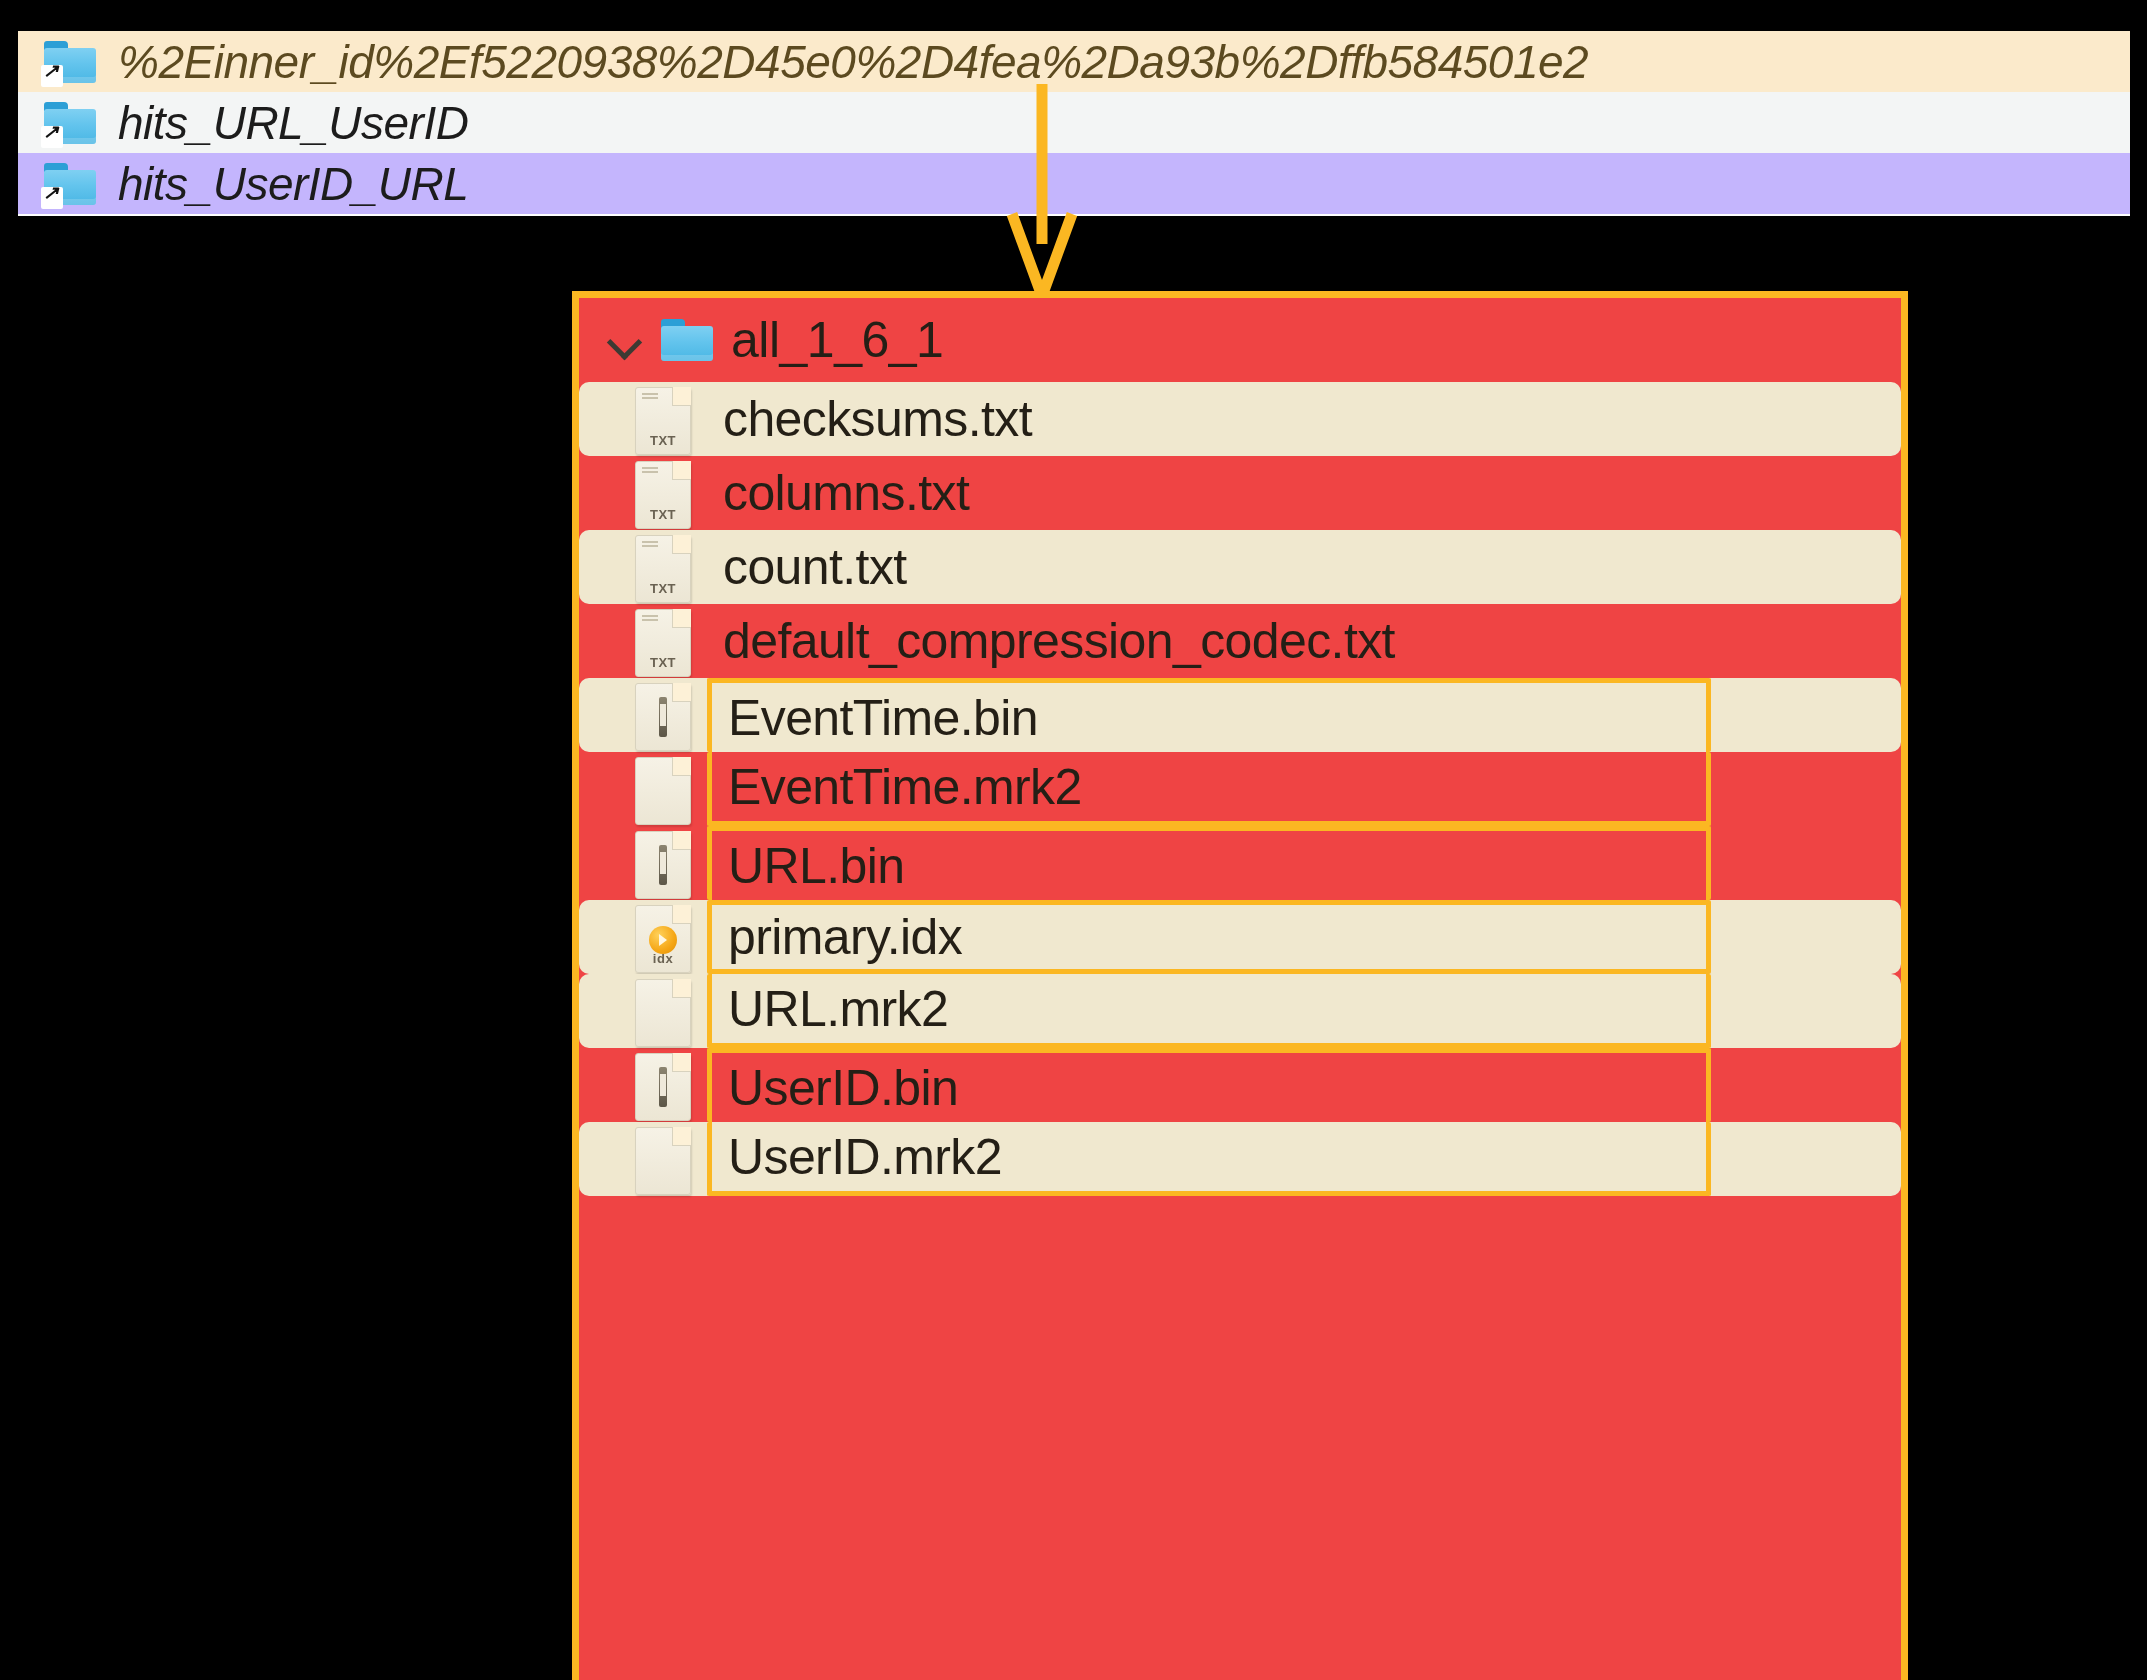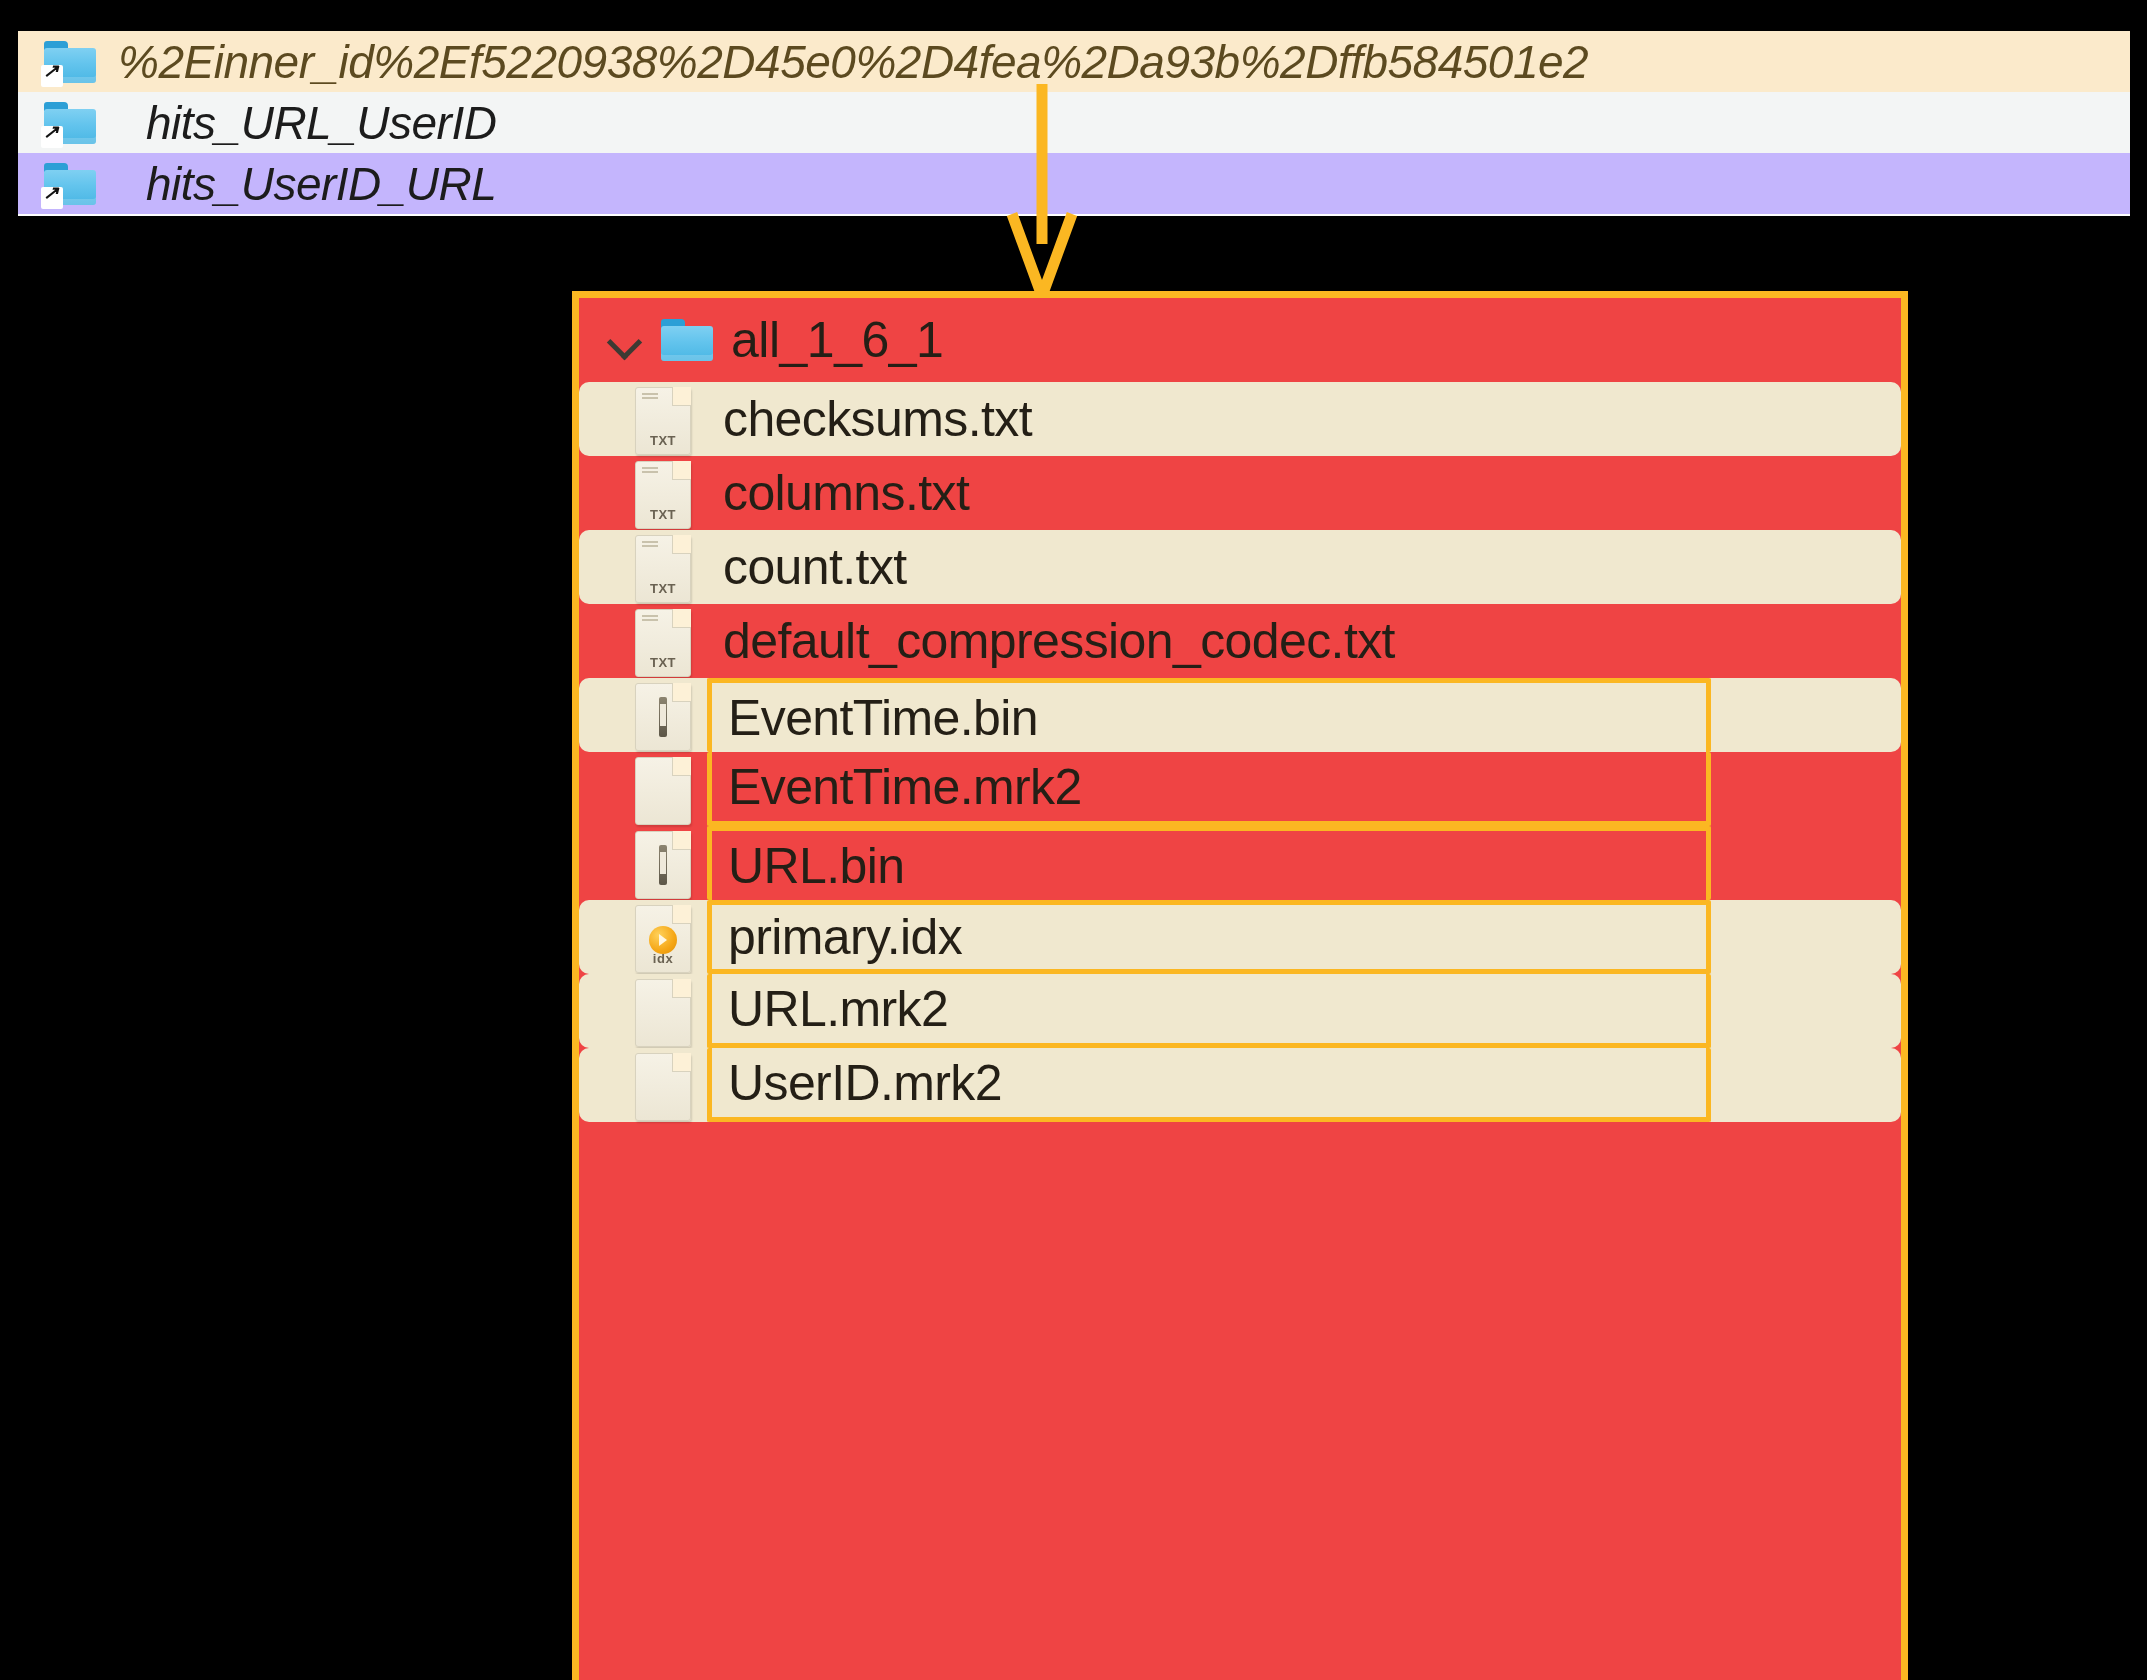--- a/index.html
+++ b/index.html
@@ -30,21 +30,21 @@
   .folder-row.alt     { background:#f3f5f5; }
   .folder-row.plain   { background:#c4b5fd; }
 
   .folder-row .label {
     font-size:46px;
     letter-spacing:-0.5px;
     white-space:nowrap;
   }
   .folder-row.sel .label   { color:#5c4a20; }
   .folder-row.alt .label,
-  .folder-row.plain .label { color:#1c1c1c;margin-left:28px; }
+  .folder-row.plain .label { color:#1c1c1c; }
 
   
   .folder-ico {
     position:relative;
     width:52px; height:42px;
     flex:0 0 52px;
   }
   .folder-ico .tab {
     position:absolute; left:0; top:0;
     width:24px; height:9px;
@@ -311,20 +311,26 @@
           <span class="file-ico idx">
             <span class="dot"></span>
             <span class="ext">idx</span>
           </span>
           <span class="file-name">primary.idx</span>
         </div>
         <div class="file-row zebra boxed join-top">
           <span class="file-ico"></span>
           <span class="file-name">URL.mrk2</span>
         </div>
+        <div class="file-row boxed join-bottom">
+          <span class="file-ico bin">
+            <span class="pin"></span>
+          </span>
+          <span class="file-name">UserID.bin</span>
+        </div>
         <div class="file-row zebra boxed join-top">
           <span class="file-ico"></span>
           <span class="file-name">UserID.mrk2</span>
         </div>
       </div>
   </div>
 
 </div>
 
 </body></html>

